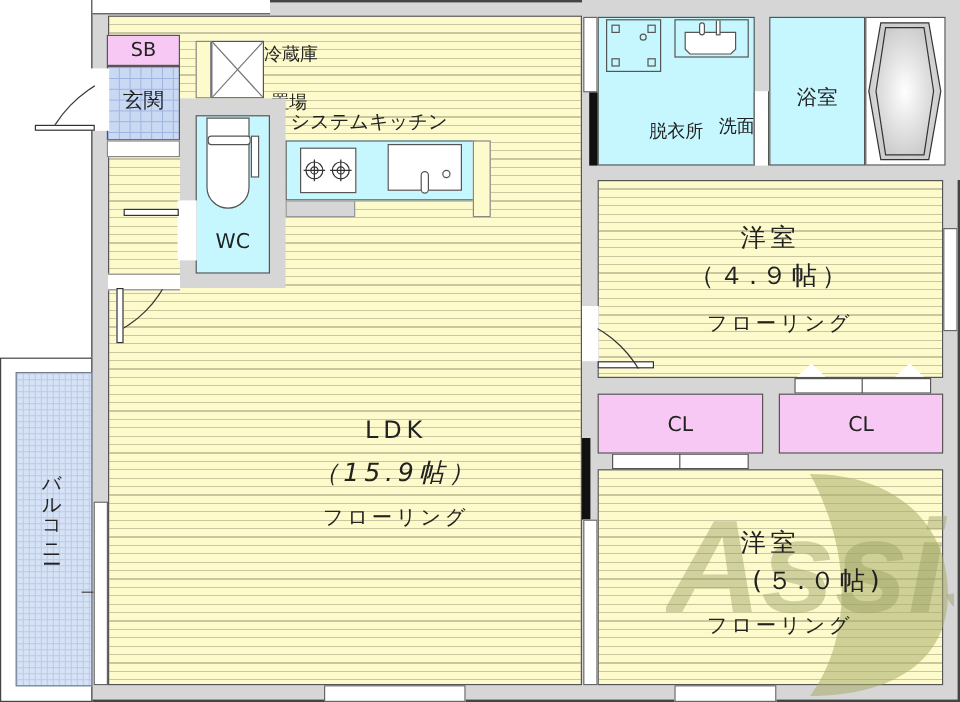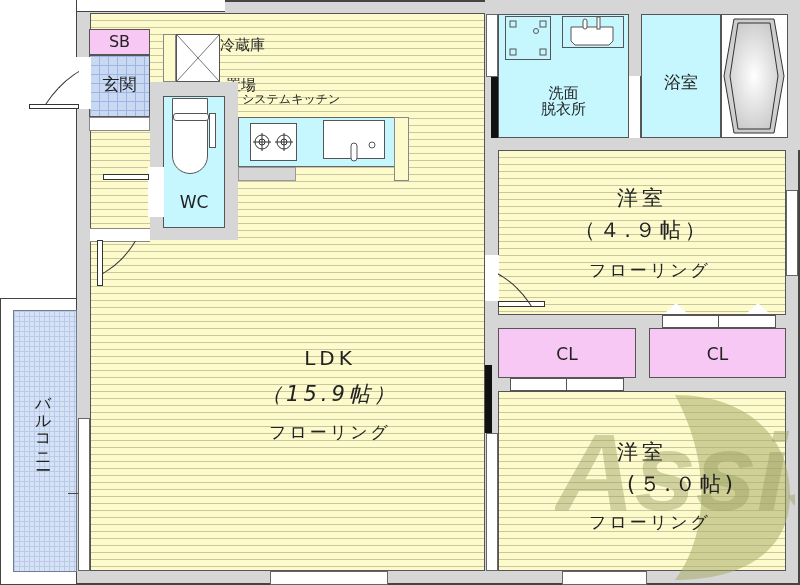--- a/index.html
+++ b/index.html
@@ -73,21 +73,21 @@
 <div class="label" style="left:163px;top:192px;width:62px;font-size:17px;">WC</div>
 
 <div class="abs" style="left:148px;top:167px;width:16px;height:50px;background:#fff;"></div>
 <div class="abs" style="left:103px;top:174px;width:46px;height:6px;background:#fff;border:1px solid #333;"></div>
 <div class="door-arc" style="left:57px;top:175px;width:92px;height:90px;border-radius:0 0 0 100%;border-top:none;border-right:none;clip-path:inset(0 0 50% 50%);"></div>
 
 <div class="abs" style="left:90px;top:228px;width:60px;height:14px;background:#fff;border-top:1px solid #888;border-bottom:1px solid #888;"></div>
 <div class="abs" style="left:97px;top:240px;width:6px;height:46px;background:#fff;border:1px solid #333;"></div>
 <div class="door-arc" style="left:58px;top:196px;width:90px;height:90px;border-radius:0 0 100% 0;border-top:none;border-left:none;clip-path:inset(50% 0 0 50%);"></div>
 
-<div class="label" style="left:242px;top:92px;font-size:12px;">システムキッチン</div>
+<div class="label" style="left:242px;top:92px;font-size:16px;">システムキッチン</div>
 <div class="abs aqua" style="left:238px;top:117px;width:158px;height:50px;border-color:#666;"></div>
 <div class="abs" style="left:394px;top:117px;width:15px;height:64px;background:#fdfbcc;border:1px solid #888;"></div>
 <div class="abs" style="left:250px;top:123px;width:47px;height:38px;background:#fff;border:1px solid #555;">
   <svg width="45" height="36">
     <circle cx="11" cy="18" r="7" fill="none" stroke="#333"></circle>
       <circle cx="11" cy="18" r="3" fill="none" stroke="#333"></circle>
     <circle cx="33" cy="18" r="7" fill="none" stroke="#333"></circle>
       <circle cx="33" cy="18" r="3" fill="none" stroke="#333"></circle>
     <line x1="2" y1="18" x2="20" y2="18" stroke="#333"></line>
       <line x1="11" y1="9" x2="11" y2="27" stroke="#333"></line>
@@ -114,21 +114,21 @@
       <circle cx="30" cy="14" r="2.5" fill="none" stroke="#555"></circle>
     </svg>
 </div>
 <div class="abs" style="left:562px;top:16px;width:62px;height:32px;border:1px solid #555;">
   <svg width="60" height="30">
       <path d="M8 10 H50 V24 L46 28 H12 L8 24 Z" fill="#fff" stroke="#555"></path>
       <rect x="20" y="2" width="4" height="10" rx="2" fill="#fff" stroke="#555"></rect>
       <rect x="34" y="0" width="3" height="12" fill="#fff" stroke="#555"></rect>
     </svg>
 </div>
-<div class="label" style="left:498px;top:84px;width:131px;">洗面</div>
+<div class="label" style="left:498px;top:96px;width:131px;text-align:right;">洗面</div>
 <div class="label" style="left:498px;top:100px;width:131px;">脱衣所</div>
 
 <div class="abs window" style="left:486px;top:14px;width:12px;height:63px;"></div>
 <div class="abs black" style="left:491px;top:77px;width:7px;height:61px;"></div>
 
 <div class="abs aqua" style="left:641px;top:14px;width:80px;height:124px;"></div>
 <div class="label" style="left:641px;top:72px;width:80px;font-size:17px;">浴室</div>
 <div class="abs" style="left:628px;top:76px;width:13px;height:62px;background:#fff;border-left:1px solid #555;border-right:1px solid #555;"></div>
 <div class="abs" style="left:721px;top:14px;width:67px;height:124px;background:#fff;border:1px solid #555;">
   <svg width="65" height="122">

